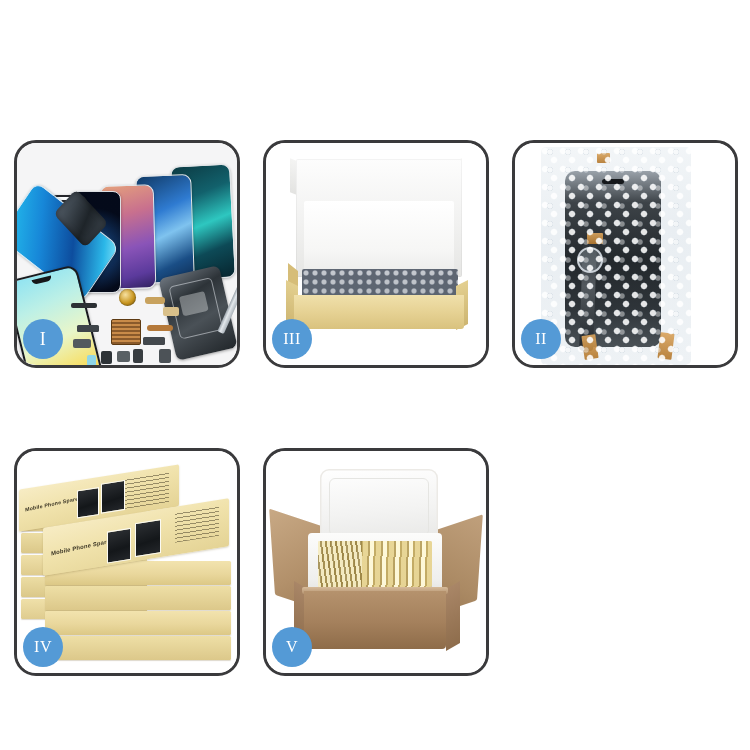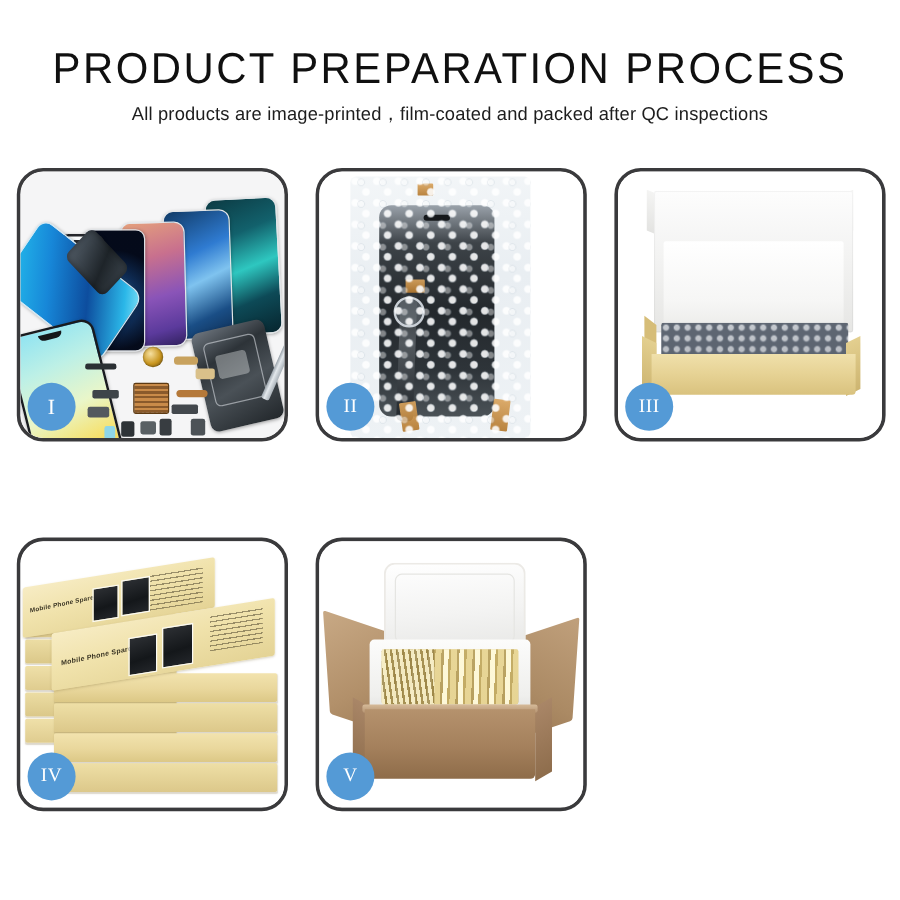--- a/index.html
+++ b/index.html
@@ -476,24 +476,20 @@
   .c-edge {
     position:absolute; left:118px; top:92px; width:3px; height:104px;
     background: rgba(140,116,88,.6);
   }
 </style>
 </head>
 <body>
 
 <div class="page">
 
-  <div class="header">
-    <div class="title">PRODUCT PREPARATION PROCESS</div>
-    <div class="subtitle">All products are image-printed，film-coated and packed after QC inspections</div>
-  </div>
 
   <div class="grid">
 
     <div class="panel">
       <div class="panel-inner p1">
         <div class="ph ph-teal"></div>
         <div class="ph ph-blue"></div>
         <div class="ph ph-purple"></div>
         <div class="ph ph-dark"></div>
         <div class="ph ph-glass"></div>
@@ -515,52 +511,52 @@
           <div class="pt flex-i"></div>
           <div class="pt flex-j"></div>
           <div class="pt flex-k"></div>
           <div class="pt flex-l"></div>
         </div>
       </div>
       <div class="badge">I</div>
     </div>
 
     <div class="panel">
+      <div class="panel-inner p3">
+        <div class="b3-lid-l"></div>
+        <div class="b3-lid-r"></div>
+        <div class="b3-lid"></div>
+        <div class="b3-foam"></div>
+        <div class="b3-bubble"></div>
+        <div class="b3-side-l"></div>
+        <div class="b3-front-l"></div>
+        <div class="b3-front-r"></div>
+        <div class="b3-front"></div>
+      </div>
+      <div class="badge wide">III</div>
+    </div>
+
+    <div class="panel">
       <div class="panel-inner p2">
         <div class="bw-bag">
           <div class="bw-part"></div>
           <div class="bw-cable"></div>
           <div class="bw-circle"></div>
           <div class="tape tape-1"></div>
           <div class="tape tape-2"></div>
           <div class="tape tape-3"></div>
           <div class="tape tape-4"></div>
           <div class="bubbles"></div>
           <div class="bubbles2"></div>
         </div>
       </div>
       <div class="badge wide">II</div>
     </div>
 
     <div class="panel">
-      <div class="panel-inner p3">
-        <div class="b3-lid-l"></div>
-        <div class="b3-lid-r"></div>
-        <div class="b3-lid"></div>
-        <div class="b3-foam"></div>
-        <div class="b3-bubble"></div>
-        <div class="b3-side-l"></div>
-        <div class="b3-front-l"></div>
-        <div class="b3-front-r"></div>
-        <div class="b3-front"></div>
-      </div>
-      <div class="badge wide">III</div>
-    </div>
-
-    <div class="panel">
       <div class="panel-inner p4">
         <div class="stack">
           <div class="sbox sb-r1"></div>
           <div class="sbox sb-r2"></div>
           <div class="sbox sb-r3"></div>
           <div class="sbox sb-r4"></div>
           <div class="sbox sb-r5"></div>
           <div class="sbox sb-f1"></div>
           <div class="sbox sb-f2"></div>
           <div class="sbox sb-f3"></div>

